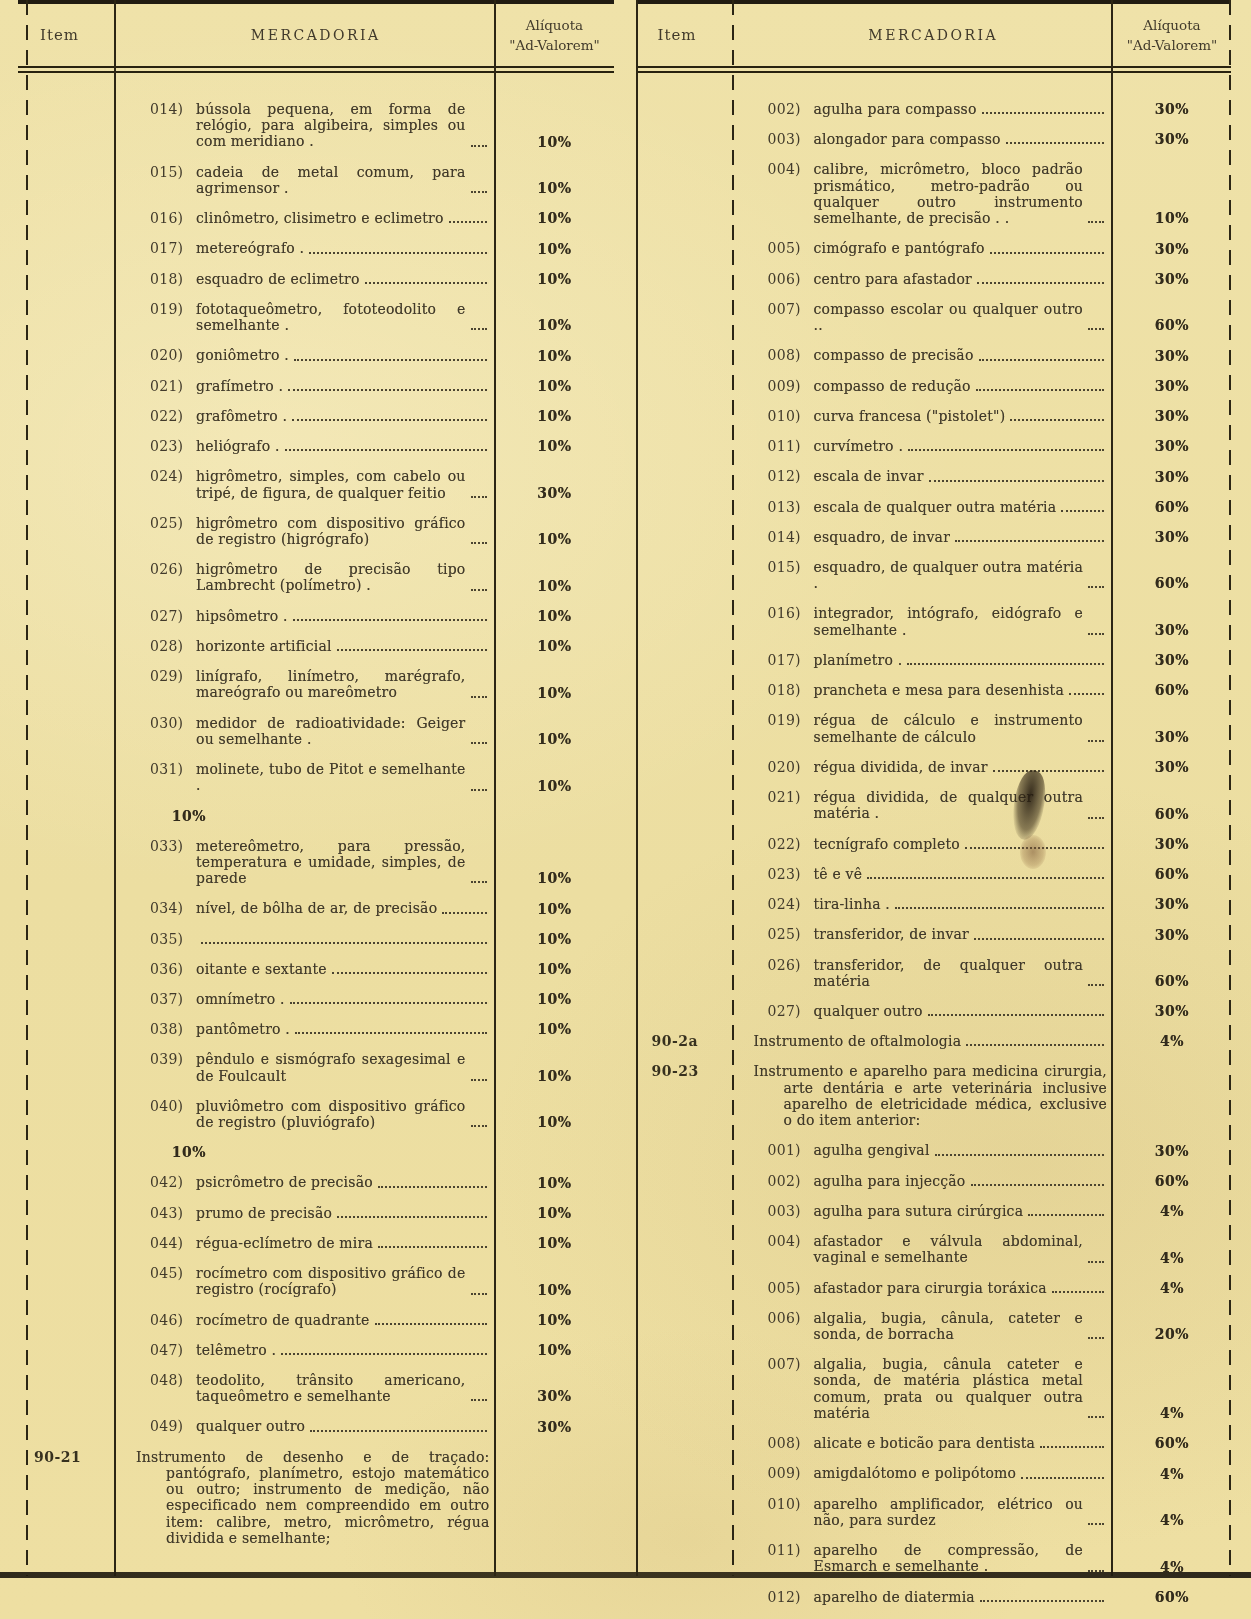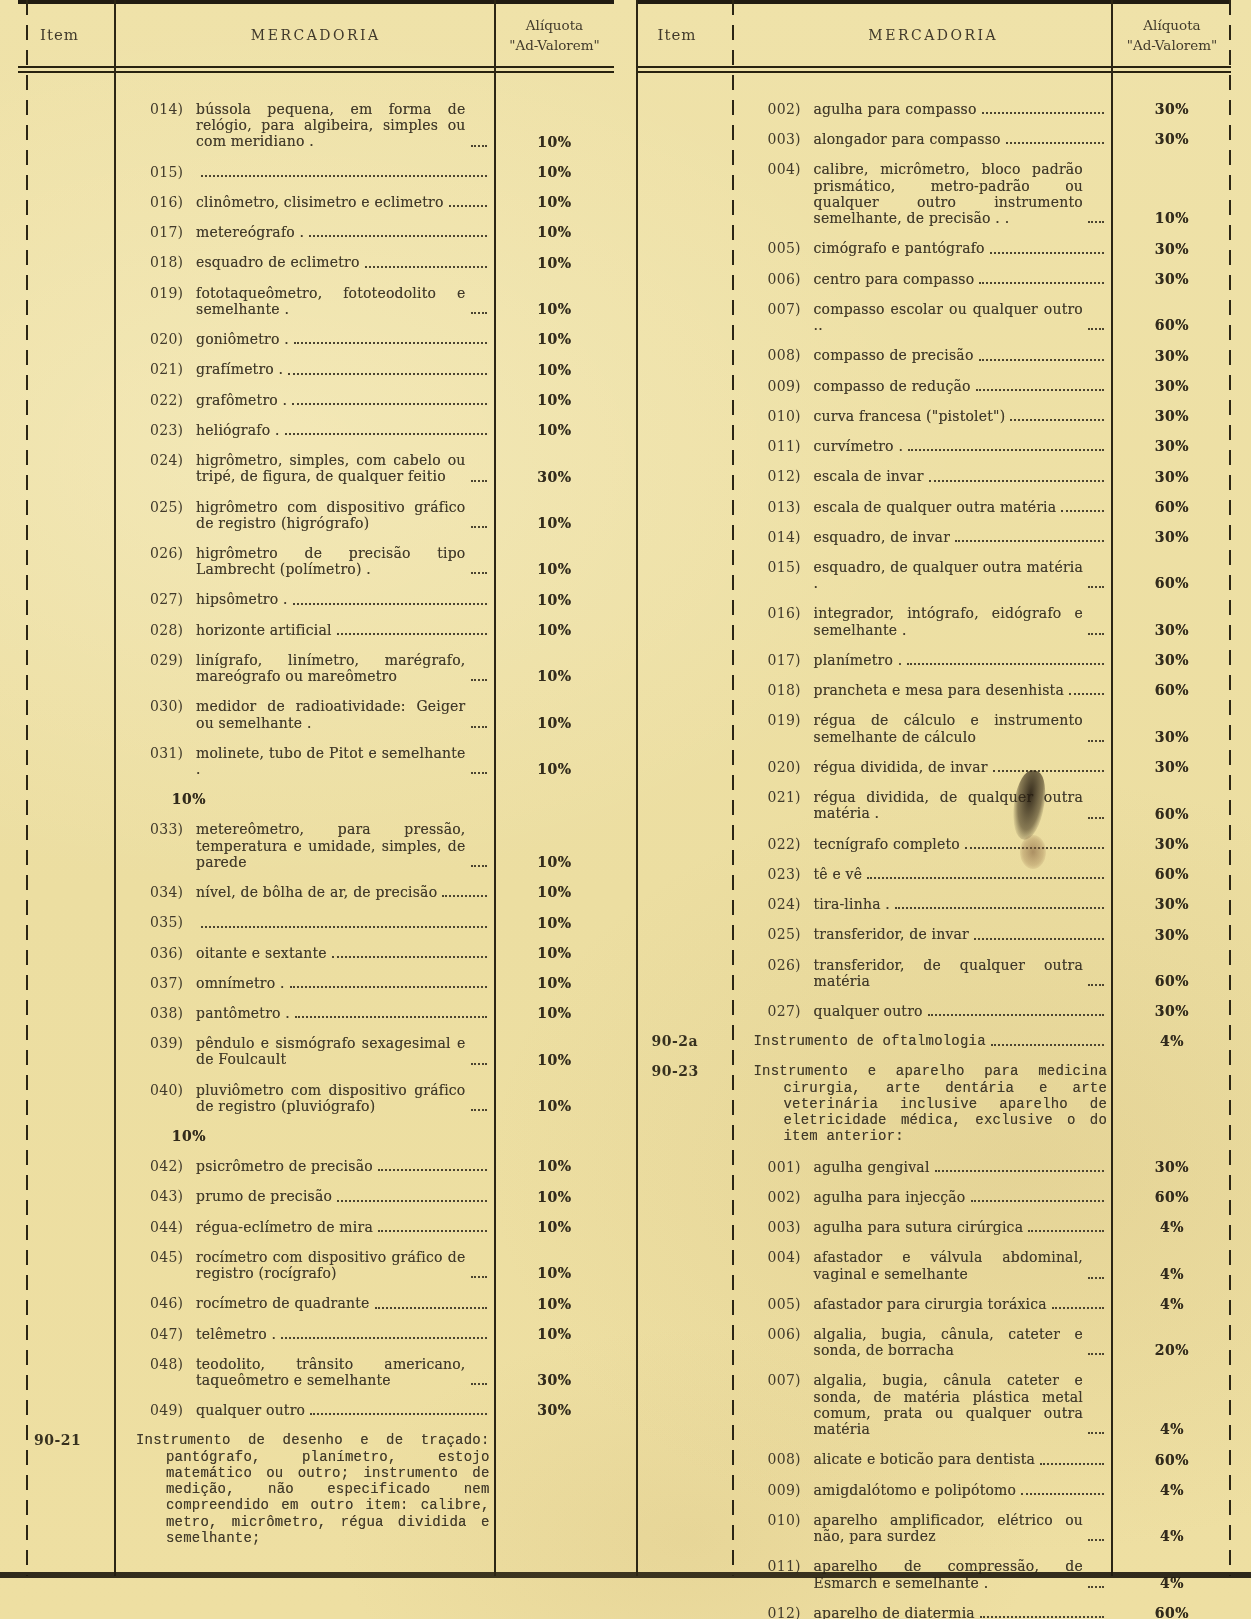--- a/index.html
+++ b/index.html
@@ -37,21 +37,21 @@
   .row.section{margin-top:8px;}
   .itemcell{width:96px; flex-shrink:0; padding-left:16px;
             font-weight:700; font-size:14px; letter-spacing:.5px; color:#37311f;}
   .merc{flex:1; display:flex; align-items:flex-end; padding:0 6px 0 20px;
         font-size:14px; line-height:1.16;}
   .num{width:46px; flex-shrink:0; align-self:flex-start; letter-spacing:.3px;}
   .txt{flex:0 1 auto; text-align:justify; letter-spacing:.2px;
        text-shadow:0 0 .5px rgba(62,52,30,.55);}
   .htext{flex:0 1 auto; text-align:justify; padding-left:30px; text-indent:-30px;
          letter-spacing:.2px; text-shadow:0 0 .5px rgba(62,52,30,.55);}
-  .section .merc{padding-left:6px;font-family:Liberation Mono, monospace;}
+  .section .merc{padding-left:6px;}
   .leader{flex:1 1 16px; min-width:16px; height:0;
           border-bottom:2px dotted #4b4430; margin:0 3px 3px 5px;}
   .rate{width:118px; flex-shrink:0; display:flex; align-items:flex-end;
         justify-content:center; padding-bottom:0;}
   .rateval{font-weight:700; font-size:14px; letter-spacing:.5px; color:#322b1c;
            text-shadow:0 0 .6px rgba(40,32,16,.6);}
   
   .vline{position:absolute; top:0; bottom:0; width:2px; background:#2c2615;}
   .vline.dashed{background:repeating-linear-gradient(to bottom,
       #2c2615 0 15px, rgba(44,38,21,0) 15px 25px);}
@@ -95,20 +95,21 @@
               <span class="leader"></span>
             </div>
             <div class="rate">
               <span class="rateval">10%</span>
             </div>
           </div>
           <div class="row">
             <div class="itemcell"></div>
             <div class="merc">
               <span class="num">015)</span>
+              <span class="txt">cadeia de metal comum, para agrimensor .</span>
               <span class="leader"></span>
             </div>
             <div class="rate">
               <span class="rateval">10%</span>
             </div>
           </div>
           <div class="row">
             <div class="itemcell"></div>
             <div class="merc">
               <span class="num">016)</span>
@@ -535,21 +536,21 @@
               <span class="leader"></span>
             </div>
             <div class="rate">
               <span class="rateval">30%</span>
             </div>
           </div>
           <div class="row">
             <div class="itemcell"></div>
             <div class="merc">
               <span class="num">006)</span>
-              <span class="txt">centro para compasso</span>
+              <span class="txt">centro para afastador</span>
               <span class="leader"></span>
             </div>
             <div class="rate">
               <span class="rateval">30%</span>
             </div>
           </div>
           <div class="row">
             <div class="itemcell"></div>
             <div class="merc">
               <span class="num">007)</span>

